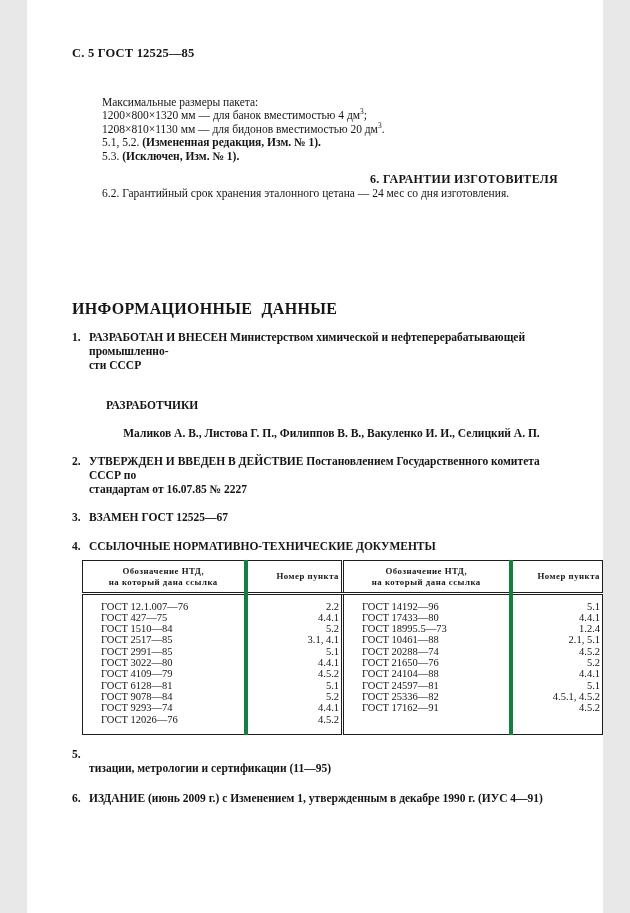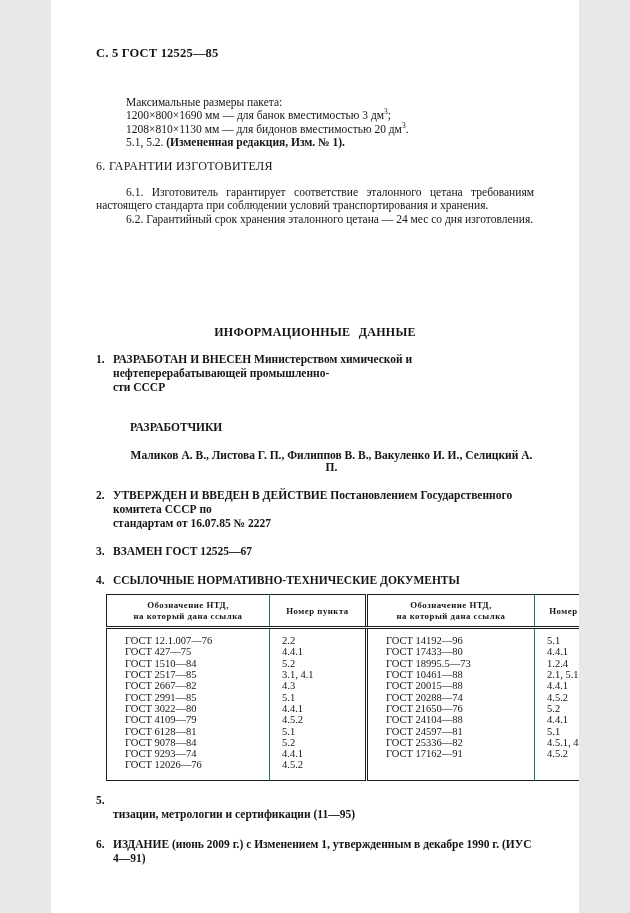--- a/index.html
+++ b/index.html
@@ -1,19 +1,19 @@
 <!DOCTYPE html>
 <html><head>
 <meta charset="utf-8">
 <style>
   * { box-sizing: border-box; }
   html, body { margin: 0; padding: 0; background: #e8e8e8; }
   .page {
     position: relative;
-    width: 528px;
+    width: 576px;
     height: 913px;
     margin: 0 auto;
     background: #ffffff;
     font-family: "Liberation Serif", "DejaVu Serif", serif;
     color: #151515;
     padding: 46px 45px 0 45px;
     overflow: hidden;
   }
   .doc-header {
     font-weight: bold;
@@ -23,37 +23,37 @@
   .sizes-block {
     margin: 35px 0 0 30px;
     font-size: 11.5px;
     line-height: 13.4px;
   }
   .sizes-block .line { white-space: nowrap; }
   sup { font-size: 7.5px; vertical-align: super; line-height: 0; }
   .bold { font-weight: bold; }
   .warranty-title {
     margin-top: 9px;
-    text-align: left;
-    font-weight: normal;
+    text-align: right;
+    font-weight: bold;
     font-size: 12px;
     letter-spacing: 0.3px;
   }
   .para {
     font-size: 11.5px;
     line-height: 13.5px;
     text-align: justify;
     text-indent: 30px;
   }
   .para.first { margin-top: 12px; }
   .big-spacer { height: 99px; }
   .info-title {
-    text-align: center;
-    font-weight: bold;
-    font-size: 12px;
+    text-align: left;
+    font-weight: bold;
+    font-size: 16px;
     word-spacing: 5px;
     letter-spacing: 0.3px;
   }
   .info-item {
     display: flex;
     font-weight: bold;
     font-size: 11.5px;
     line-height: 14px;
   }
   .info-item .num { flex: none; width: 17px; }
@@ -92,48 +92,48 @@
   table.ntd th {
     font-weight: bold;
     font-size: 8.8px;
     line-height: 11px;
     letter-spacing: 0.5px;
     text-align: center;
     vertical-align: middle;
     padding: 5px 2px 4px 2px;
     border-bottom: 3px double #1d1d1d;
   }
-  table.ntd th.vline, table.ntd td.vline { border-left: 1px solid #15803d; }
+  table.ntd th.vline, table.ntd td.vline { border-left: 4px solid #15803d; text-align: right; }
   table.ntd th.vdouble, table.ntd td.vdouble { border-left: 3px double #1d1d1d; }
   table.ntd td {
     font-size: 10.5px;
     line-height: 11.3px;
     vertical-align: top;
     padding: 0 2px 0 12px;
   }
   table.ntd td.namecol { padding-left: 18px; }
   table.ntd tbody tr.first td { padding-top: 6px; }
   table.ntd tbody tr.last td { padding-bottom: 9px; }
 </style>
 </head>
 <body>
 
 <div class="page">
 
   <div class="doc-header">С. 5 ГОСТ 12525—85</div>
 
   <div class="sizes-block">
     <div class="line">Максимальные размеры пакета:</div>
-    <div class="line"><span>1200×800×1690 мм — для банок вместимостью 3 дм</span><sup>3</sup><span>;</span></div>
+    <div class="line"><span>1200×800×1320 мм — для банок вместимостью 4 дм</span><sup>3</sup><span>;</span></div>
     <div class="line"><span>1208×810×1130 мм — для бидонов вместимостью 20 дм</span><sup>3</sup><span>.</span></div>
     <div class="line"><span>5.1, 5.2. </span><span class="bold">(Измененная редакция, Изм. № 1).</span></div>
+    <div class="line"><span>5.3. </span><span class="bold">(Исключен, Изм. № 1).</span></div>
   </div>
 
   <div class="warranty-title">6. ГАРАНТИИ ИЗГОТОВИТЕЛЯ</div>
-  <div class="para first">6.1. Изготовитель гарантирует соответствие эталонного цетана требованиям настоящего стандарта при соблюдении условий транспортирования и хранения.</div>
   <div class="para">6.2. Гарантийный срок хранения эталонного цетана — 24 мес со дня изготовления.</div>
 
   <div class="big-spacer"></div>
 
   <div class="info-title">ИНФОРМАЦИОННЫЕ ДАННЫЕ</div>
 
   <div class="info-item mt12">
     <span class="num">1.</span>
     <span class="itext"><span>РАЗРАБОТАН И ВНЕСЕН Министерством химической и нефтеперерабатывающей промышленно-</span><br><span>сти СССР</span></span>
   </div>
@@ -190,26 +190,20 @@
           <td class="namecol vdouble">ГОСТ 18995.5—73</td>
           <td class="vline">1.2.4</td>
         </tr>
         <tr>
           <td class="namecol">ГОСТ 2517—85</td>
           <td class="vline">3.1, 4.1</td>
           <td class="namecol vdouble">ГОСТ 10461—88</td>
           <td class="vline">2.1, 5.1</td>
         </tr>
         <tr>
-          <td class="namecol">ГОСТ 2667—82</td>
-          <td class="vline">4.3</td>
-          <td class="namecol vdouble">ГОСТ 20015—88</td>
-          <td class="vline">4.4.1</td>
-        </tr>
-        <tr>
           <td class="namecol">ГОСТ 2991—85</td>
           <td class="vline">5.1</td>
           <td class="namecol vdouble">ГОСТ 20288—74</td>
           <td class="vline">4.5.2</td>
         </tr>
         <tr>
           <td class="namecol">ГОСТ 3022—80</td>
           <td class="vline">4.4.1</td>
           <td class="namecol vdouble">ГОСТ 21650—76</td>
           <td class="vline">5.2</td>

